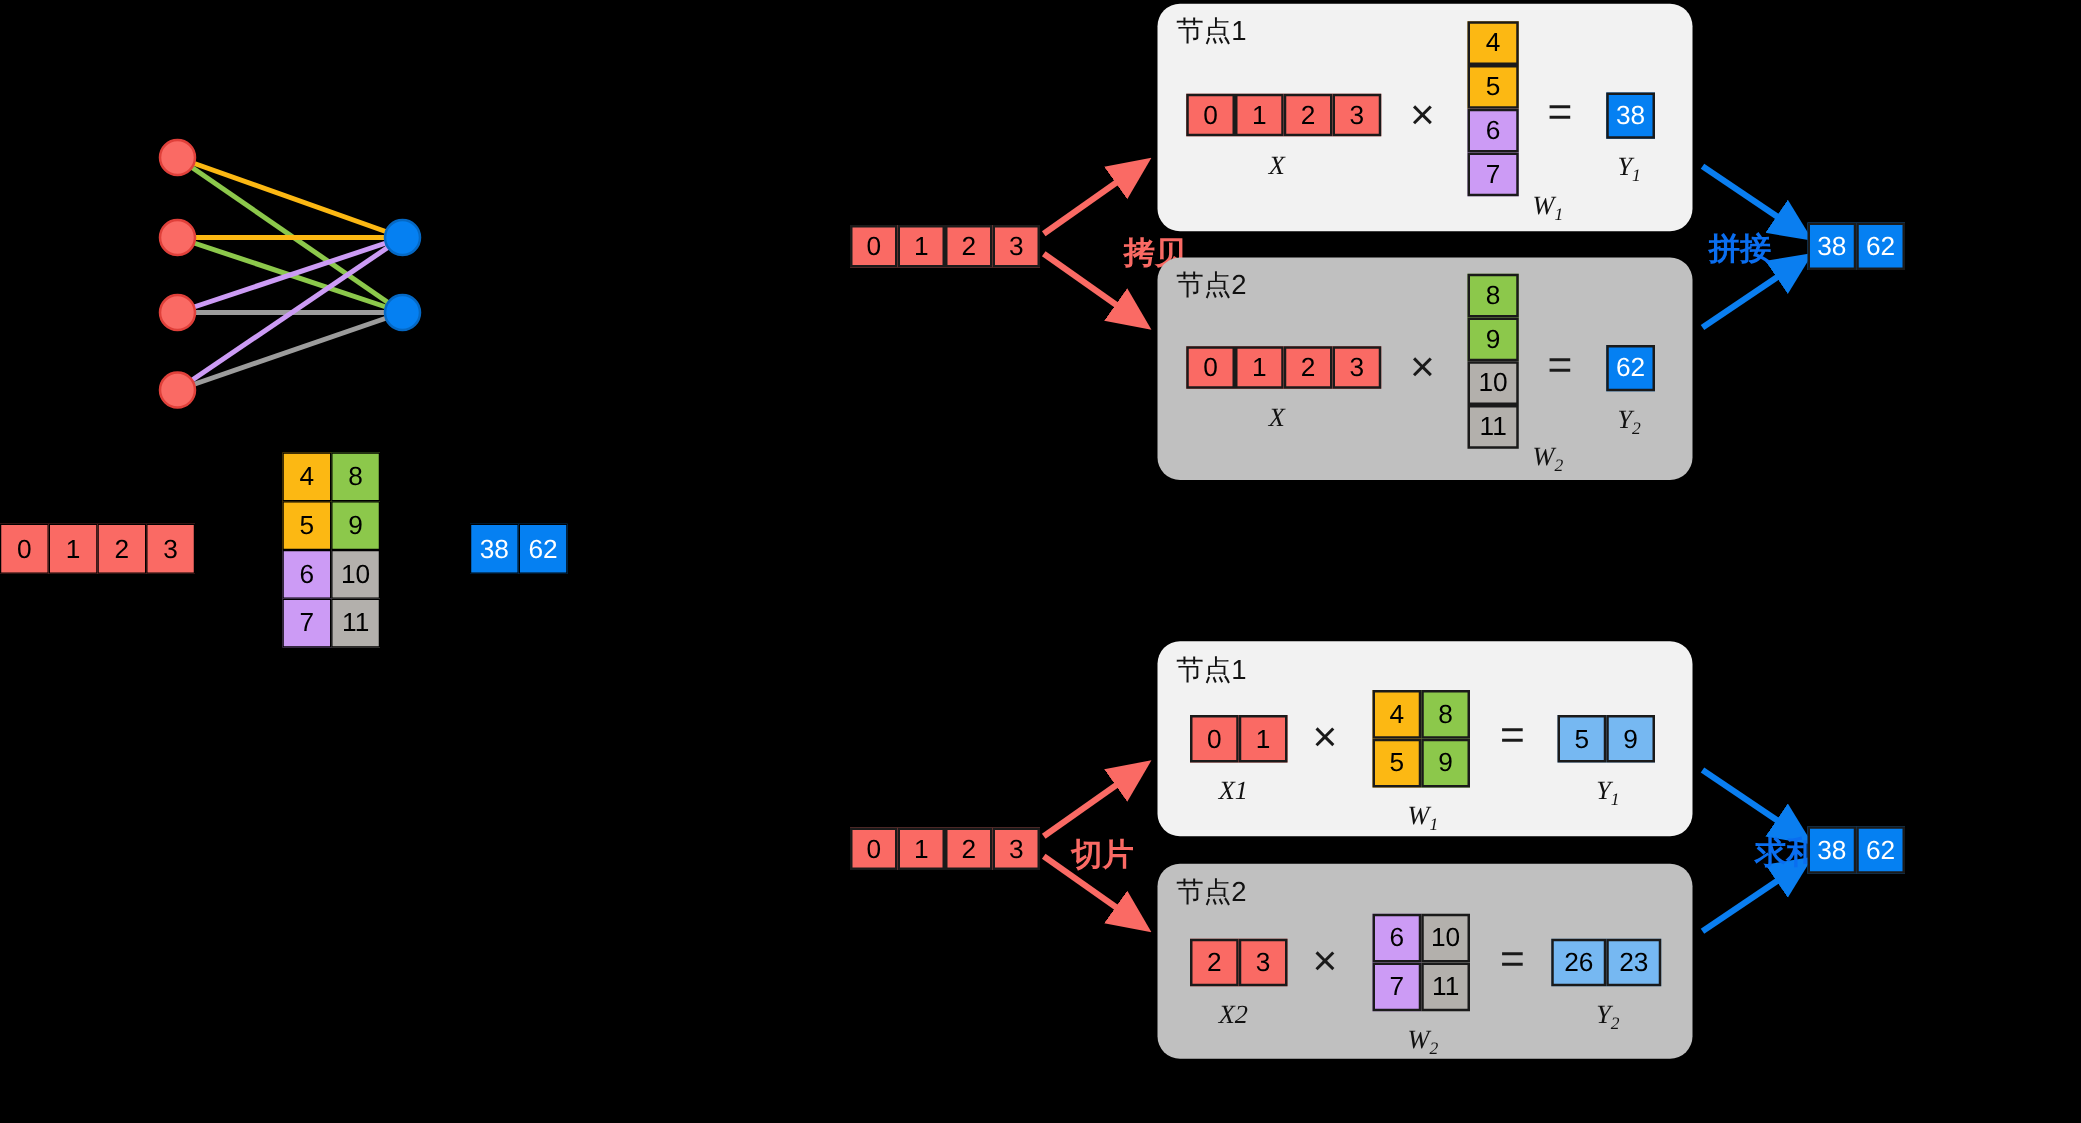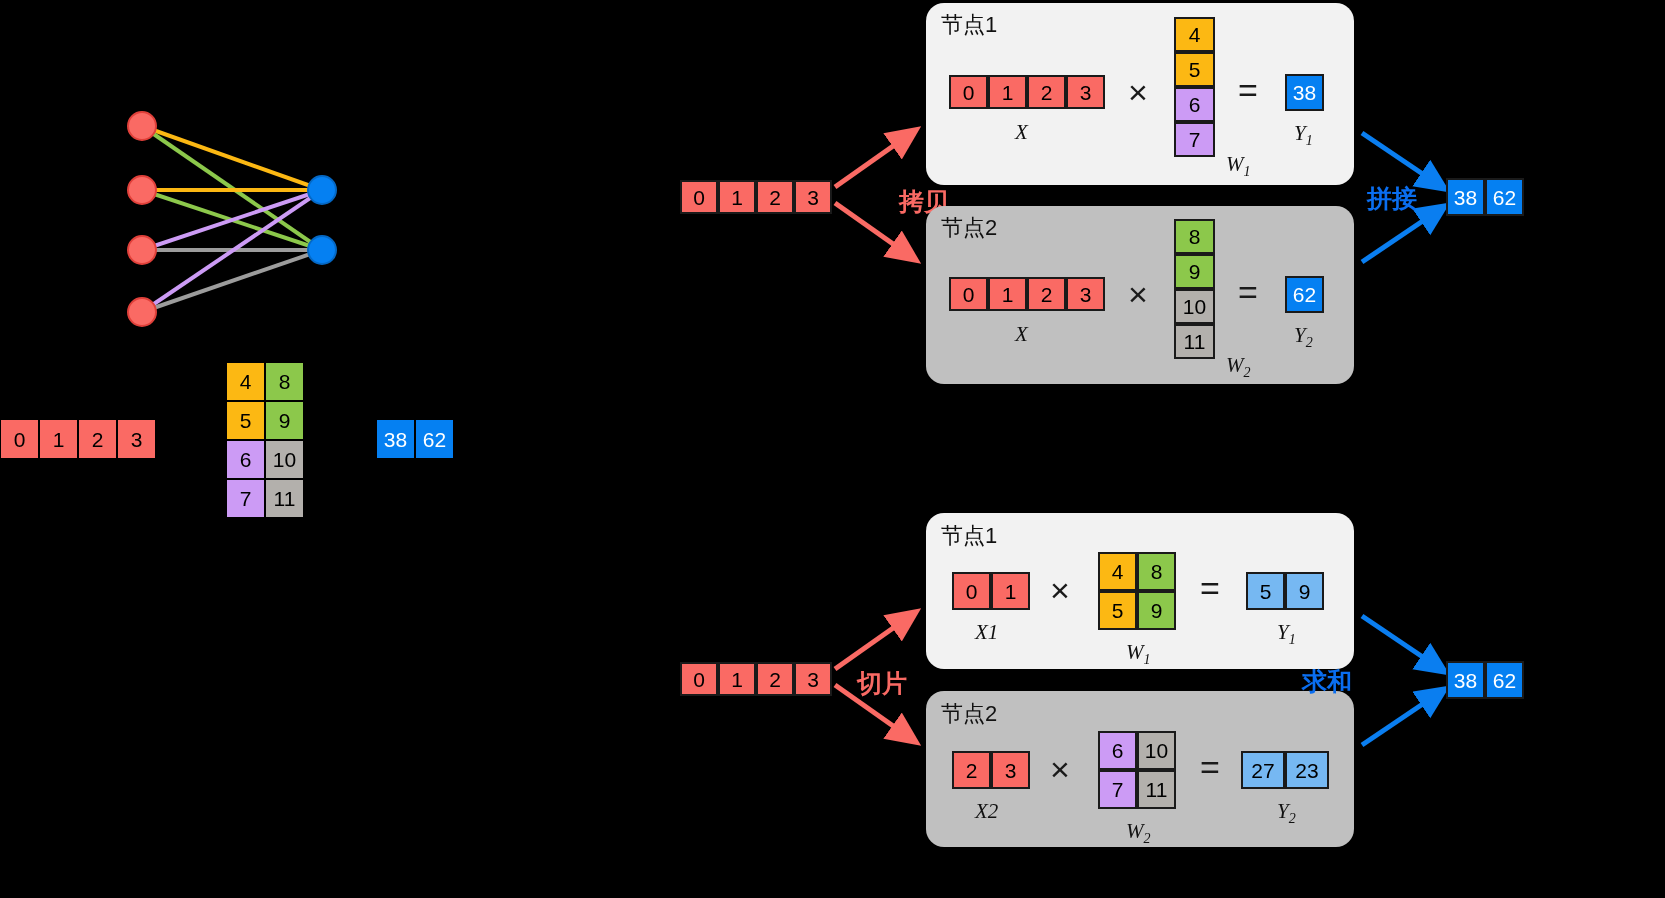--- a/index.html
+++ b/index.html
@@ -252,28 +252,28 @@
   <div class="row">
     <div class="cell c-purple" style="width:39px;height:39px;">7</div>
     <div class="cell c-grey" style="width:39px;height:39px;">11</div>
   </div>
 </div>
 <div class="sub" style="left:1126px;top:819px;">
   <i>W</i><sub>2</sub>
 </div>
 <div class="sym" style="left:1200px;top:750px;">=</div>
 <div class="abs row" style="left:1241px;top:751px;">
-  <div class="cell c-lblue" style="width:44px;height:38px;">27</div>
+  <div class="cell c-lblue" style="width:44px;height:38px;">26</div>
   <div class="cell c-lblue" style="width:44px;height:38px;">23</div>
 </div>
 <div class="sub" style="left:1277px;top:799px;">
   <i>Y</i><sub>2</sub>
 </div>
 
 <svg class="abs" style="left:1357px;top:603px;" width="95" height="155">
   <line x1="5" y1="13" x2="85" y2="67" stroke="#0a7ef0" stroke-width="5" marker-end="url(#ar-blue)"></line>
   <line x1="5" y1="142" x2="85" y2="88" stroke="#0a7ef0" stroke-width="5" marker-end="url(#ar-blue)"></line>
 </svg>
-<div class="cn-blue" style="left:1302px;top:665px;">求和</div>
+<div class="cn-blue" style="left:1404px;top:665px;">求和</div>
 <div class="abs row" style="left:1446px;top:661px;">
   <div class="cell c-blue" style="width:39px;height:38px;">38</div>
   <div class="cell c-blue" style="width:39px;height:38px;">62</div>
 </div>
 
 </body></html>

